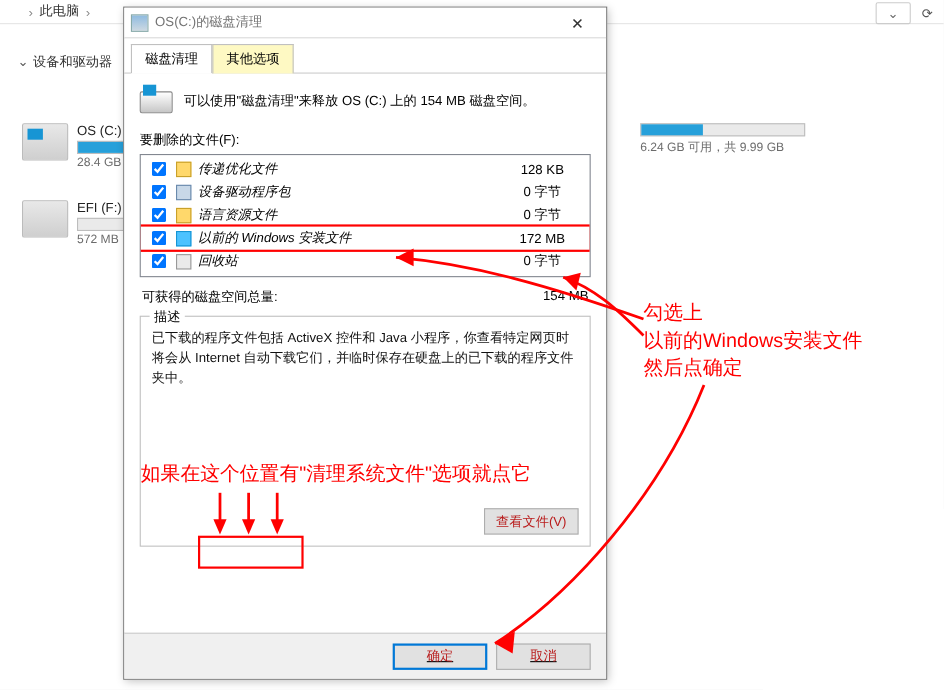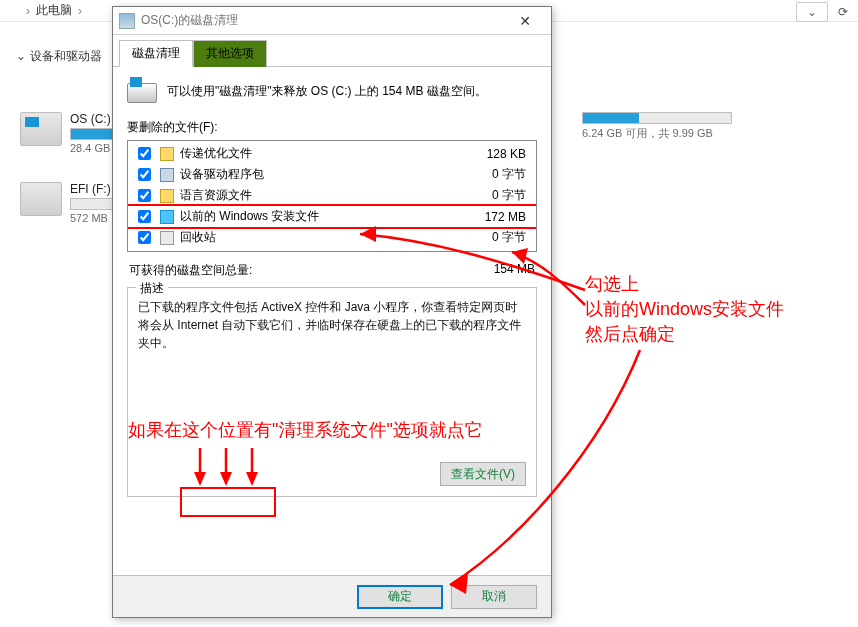--- a/index.html
+++ b/index.html
@@ -113,21 +113,21 @@
     background:#fff;
     display:flex;
     padding: 4px 6px 0 6px;
     gap:0;
     border-bottom:1px solid #c0c0c0;
   }
   .tab {
     border:1px solid #c0c0c0;
     border-bottom:none;
     padding:4px 12px;
-    background:#4d7c0f;
+    background:#fef9c3;
     font-size:12px;
     position:relative;
     top:1px;
   }
   .tab.active {
     background:#fff;
     border-bottom:1px solid #fff;
   }
   .dialog-body {
     flex:1;
@@ -160,50 +160,51 @@
     padding:1px 6px;
     font-size:12px;
     gap:6px;
   }
   .file-row .cb { width:13px; height:13px; }
   .file-row .ficon { width:14px; height:14px; display:inline-block; background:#e2e2e2; border:1px solid #aaa;}
   .file-row .ficon.folder { background:#ffd86b; border-color:#c9a12a;}
   .file-row .ficon.box { background:#c8d8e8; border-color:#6a8aac;}
   .file-row .ficon.win { background:#4cc2ff; border-color:#1795d4;}
   .file-row .ficon.bin { background:#eaeaea; border-color:#999;}
-  .file-row .fname { flex:1; color:#000;}
-  .file-row .fsize { width:70px; text-align:right; color:#000; padding-right:4px;}
+  .file-row .fname { flex:1; color:#000;font-style:italic;}
+  .file-row .fsize { width:70px; text-align:center; color:#000; padding-right:4px;}
   .file-row.highlight { outline:2px solid #ff0000; position:relative; z-index:2;}
   .total-row { display:flex; justify-content:space-between; margin:10px 2px 6px 2px;}
   .group-box {
     border:1px solid #c0c0c0;
     padding:10px;
     position:relative;
     margin-top:8px;
   }
   .group-box .legend {
     position:absolute; top:-8px; left:8px;
     background:#fff; padding:0 4px; font-size:12px; color:#000;
   }
   .group-box .desc { font-size:12px; color:#111; line-height:1.5;}
   .viewfiles-row { display:flex; justify-content:flex-end; margin-top:110px;}
   .btn {
     min-width:86px; height:24px;
     border:1px solid #adadad; background:#e1e1e1;
     display:inline-flex; align-items:center; justify-content:center;
-    font-size:12px; color:#15803d;
+    font-size:12px; color:#b91c1c;
     padding:0 10px;
   }
   .btn.primary { border:2px solid #0078d7;}
   .dialog-footer {
     height:42px;
     border-top:1px solid #c0c0c0;
     display:flex; align-items:center; justify-content:flex-end;
     gap:8px; padding:0 14px;
     background:#f0f0f0;
+    text-decoration:underline;
   }
 
   
   .annot { position:absolute; color:#ff0000; font-size:18px; font-weight:500; z-index:50; pointer-events:none; line-height:1.4;}
   .red-box {
     position:absolute;
     border:2px solid #ff0000;
     z-index:40;
     pointer-events:none;
   }

